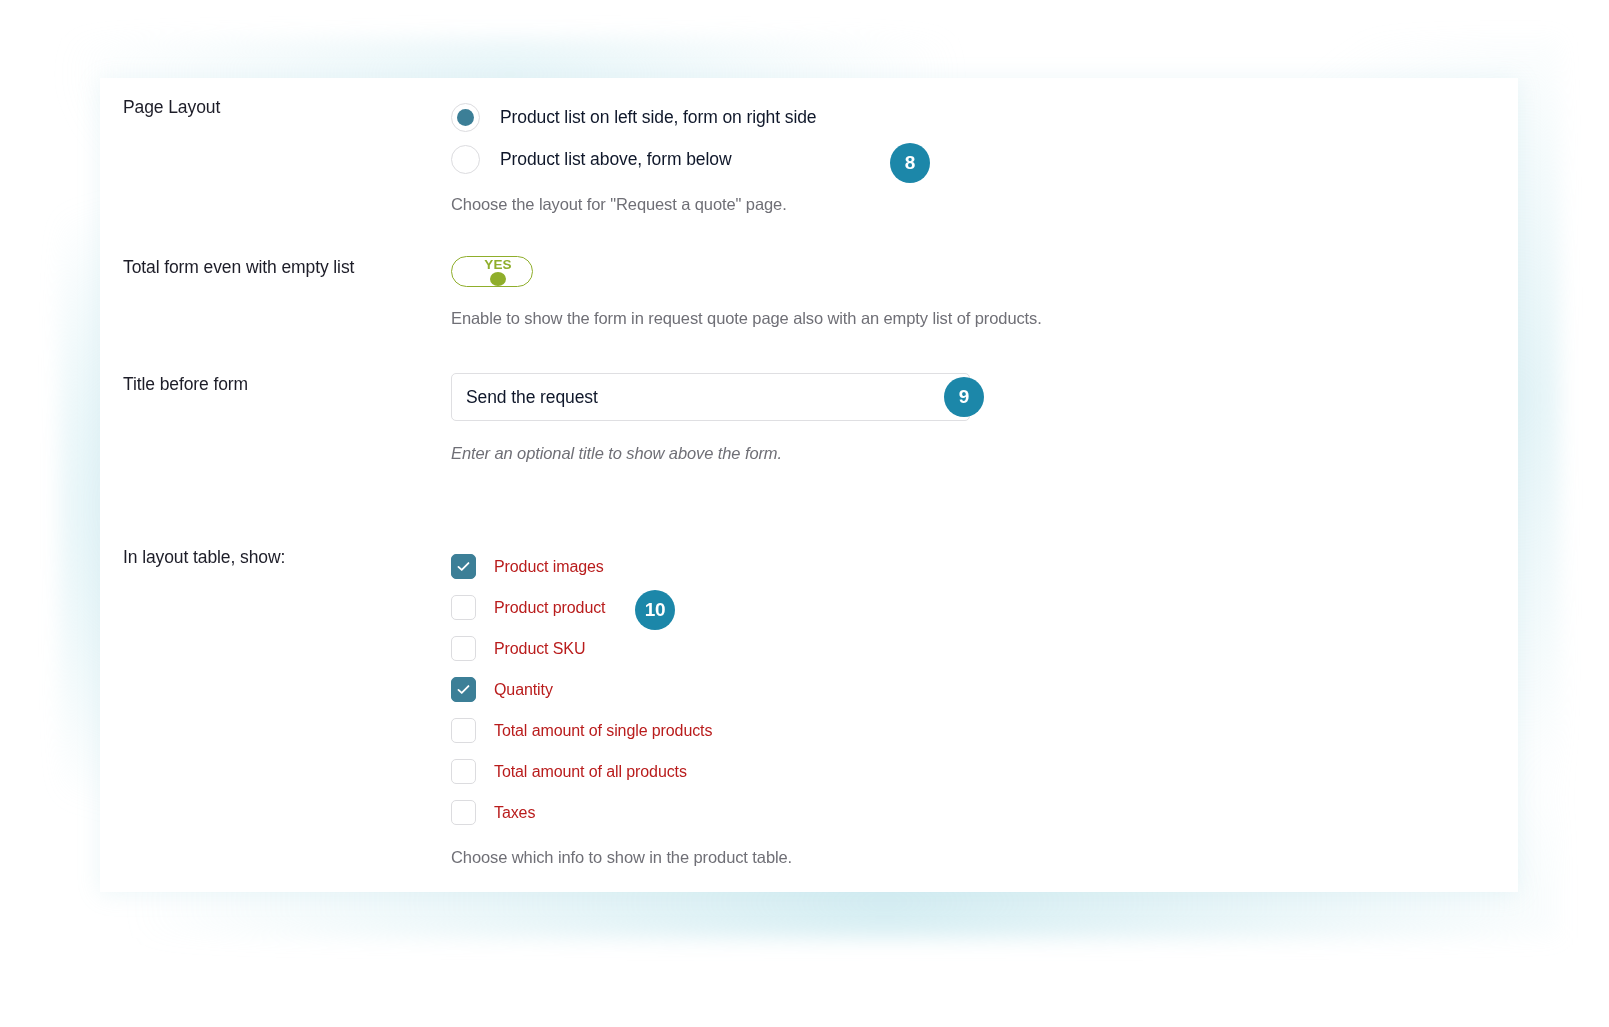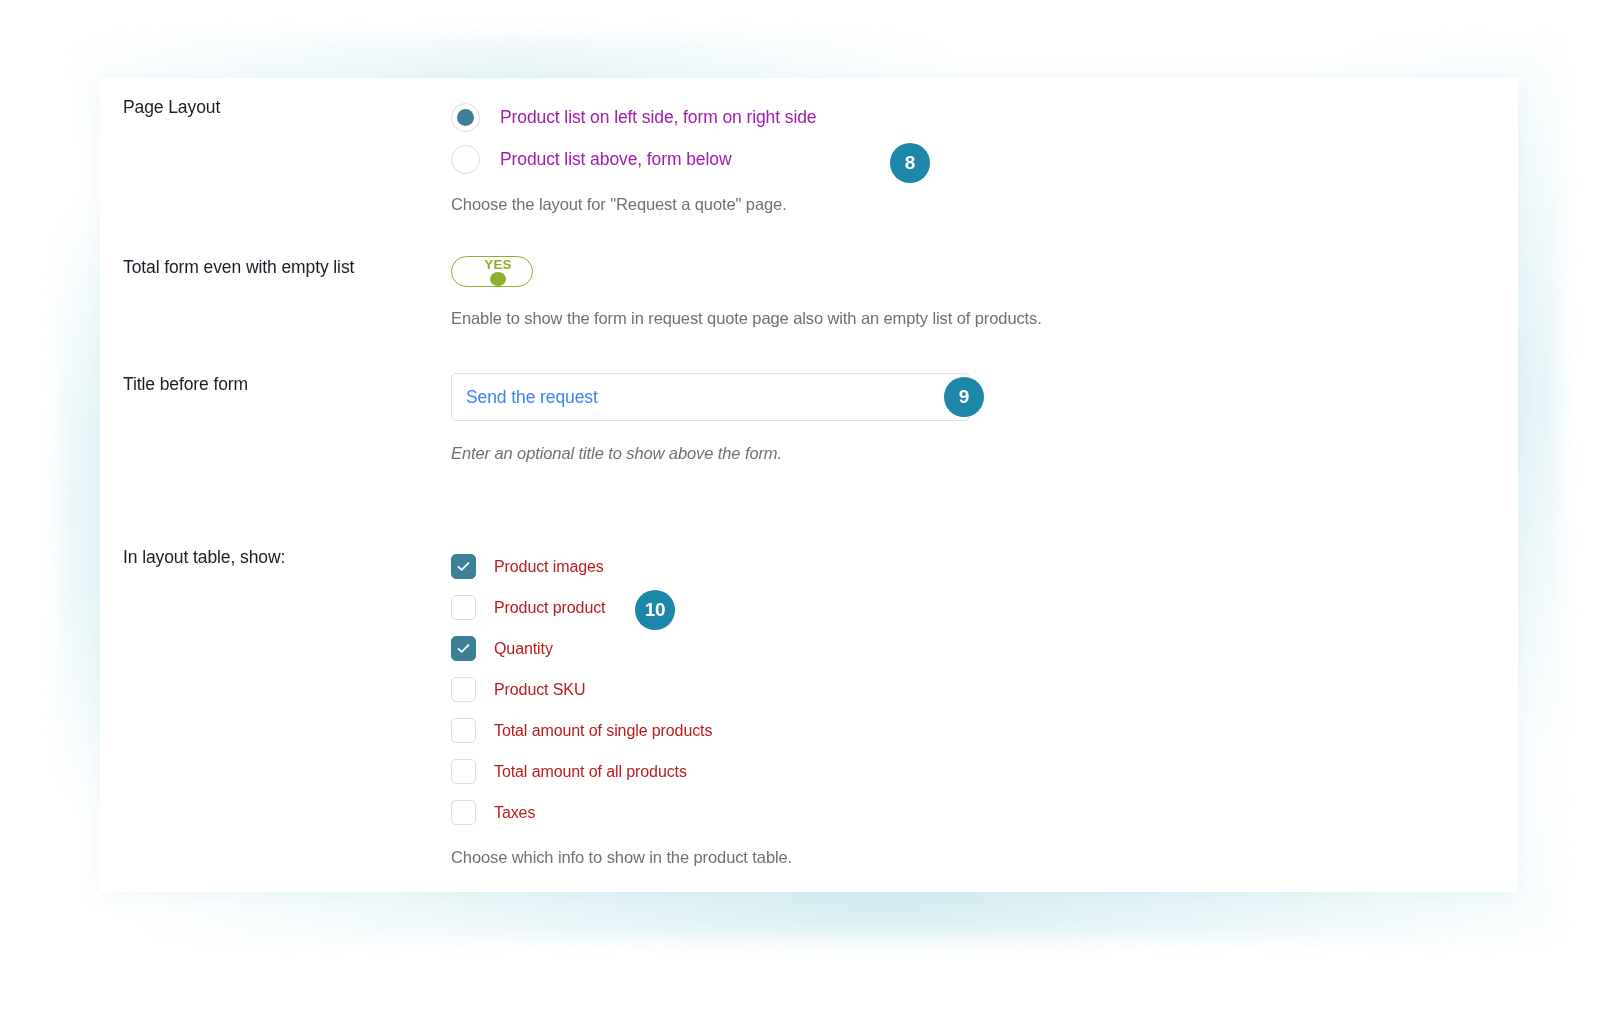--- a/index.html
+++ b/index.html
@@ -100,21 +100,21 @@
   .radio-box.checked { border-color: #dcdcdf; }
   .radio-dot {
     width: 17px;
     height: 17px;
     border-radius: 50%;
     background: #3c7f97;
   }
   .radio-label {
     margin-left: 20px;
     font-size: 17.5px;
-    color: #a21caf;
+    color: #0f172a;
     letter-spacing: -0.1px;
   }
 
   
   .toggle {
     width: 82px;
     height: 31px;
     border: 1.7px solid #8fae2b;
     border-radius: 16px;
     box-sizing: border-box;
@@ -142,21 +142,21 @@
   
   .text-input {
     width: 519px;
     height: 48px;
     box-sizing: border-box;
     border: 1.4px solid #dfdfe2;
     border-radius: 5px;
     background: #fff;
     font-family: "Liberation Sans", sans-serif;
     font-size: 17.5px;
-    color: #3b82f6;
+    color: #0f172a;
     padding: 0 14px;
     letter-spacing: -0.1px;
     outline: none;
   }
   .text-input::placeholder { color: #9a9aa2; }
 
   
   .check-opt {
     display: flex;
     align-items: center;
@@ -269,35 +269,35 @@
           </span>
           <span class="check-label">Product images</span>
         </div>
 
         <div class="check-opt">
           <span class="check-box"></span>
           <span class="check-label">Product product</span>
         </div>
 
         <div class="check-opt">
+          <span class="check-box"></span>
+          <span class="check-label">Product SKU</span>
+        </div>
+
+        <div class="check-opt">
           <span class="check-box checked">
             <svg class="check-mark" viewBox="0 0 16 16">
               <path d="M2.6 8.4 L6.1 11.7 L13.3 4.3" fill="none" stroke="#ffffff" stroke-width="1.9" stroke-linecap="round" stroke-linejoin="round"></path>
             </svg>
           </span>
           <span class="check-label">Quantity</span>
         </div>
 
         <div class="check-opt">
           <span class="check-box"></span>
-          <span class="check-label">Product SKU</span>
-        </div>
-
-        <div class="check-opt">
-          <span class="check-box"></span>
           <span class="check-label">Total amount of single products</span>
         </div>
 
         <div class="check-opt">
           <span class="check-box"></span>
           <span class="check-label">Total amount of all products</span>
         </div>
 
         <div class="check-opt">
           <span class="check-box"></span>

